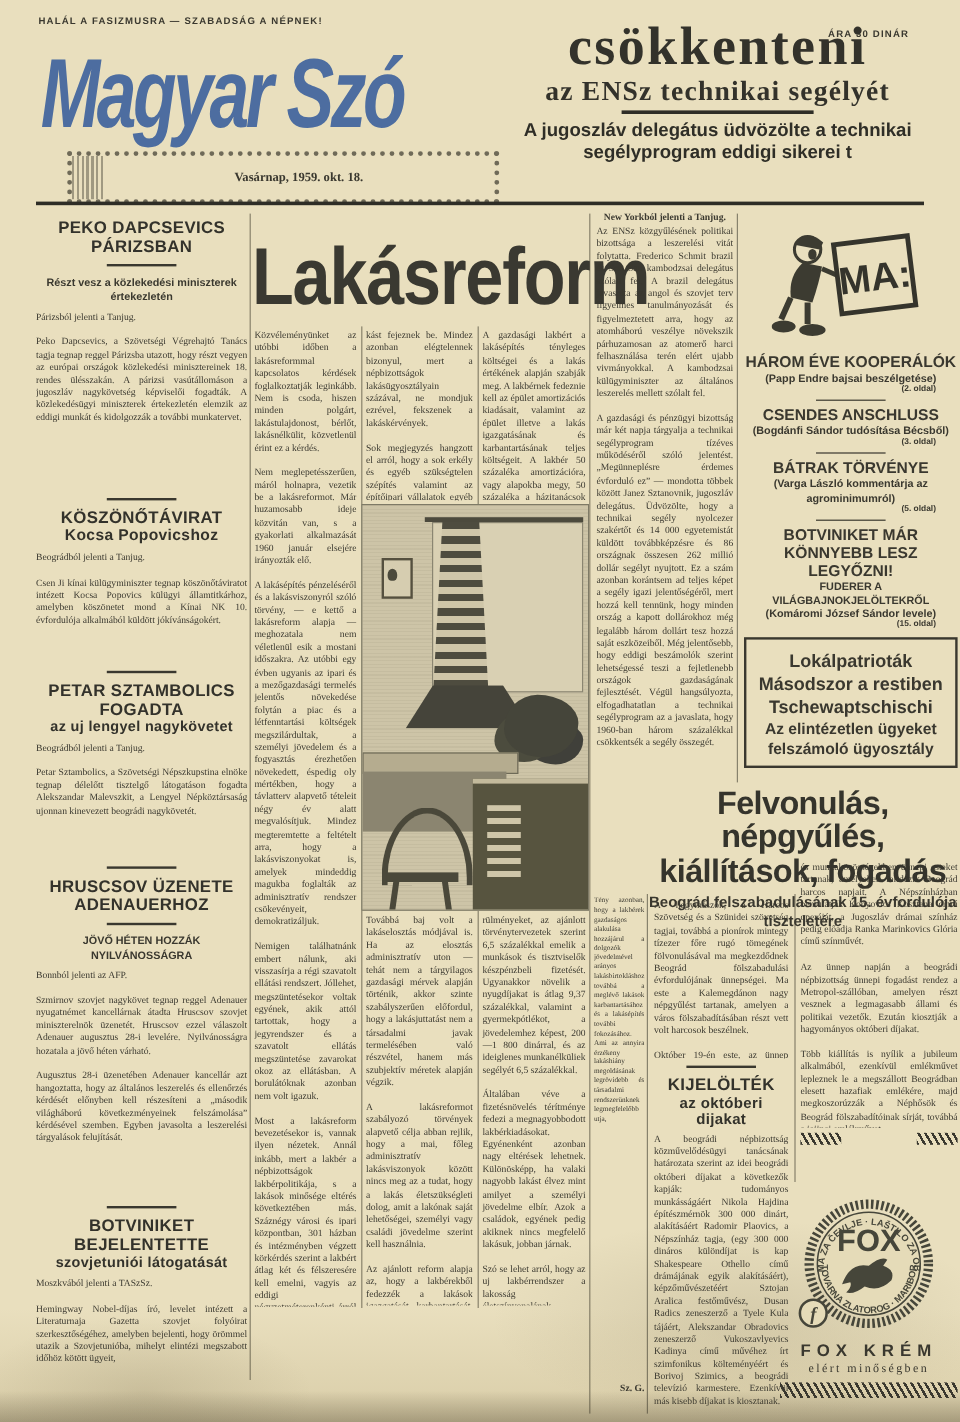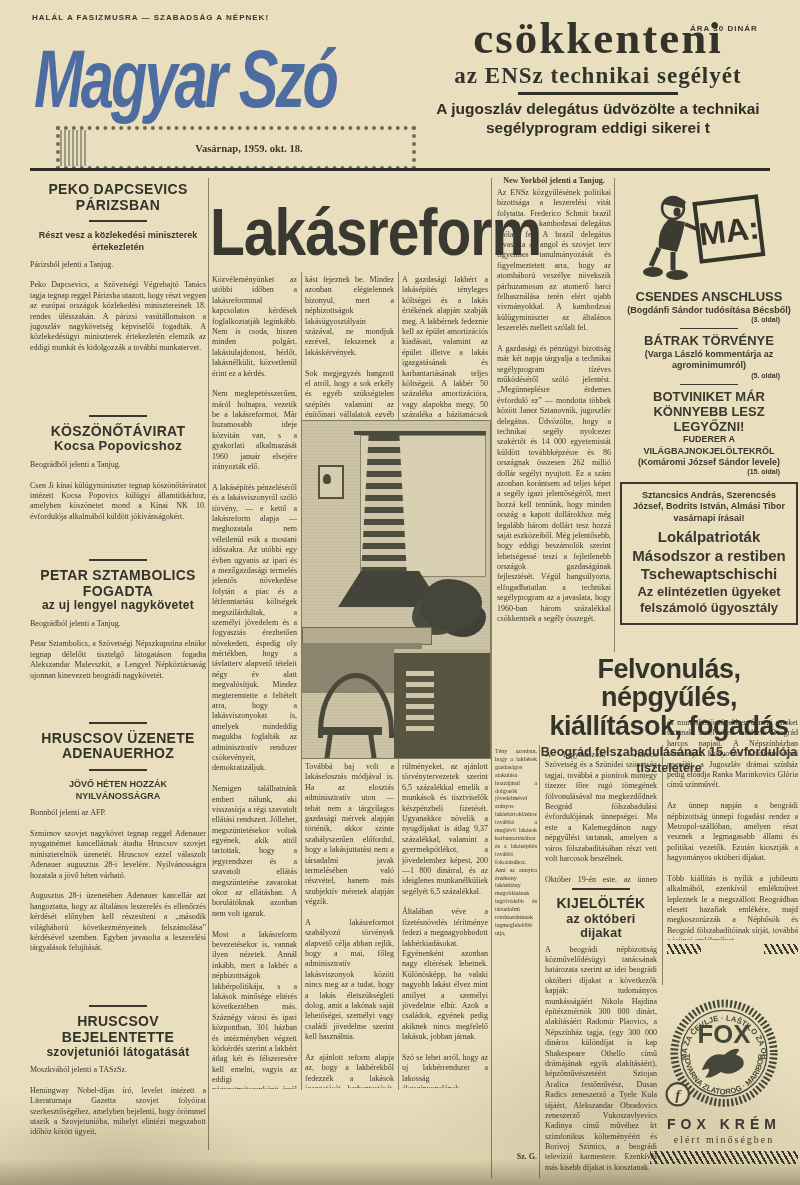--- a/index.html
+++ b/index.html
@@ -125,21 +125,21 @@
       <div class="kicker">JÖVŐ HÉTEN HOZZÁK NYILVÁNOSSÁGRA</div>
       <div class="tiny paras" style="margin-top:6px;height:190px;">Bonnból jelenti az AFP.
 
 Szmirnov szovjet nagykövet tegnap reggel Adenauer nyugatnémet kancellárnak átadta Hruscsov szovjet miniszterelnök üzenetét. Hruscsov ezzel válaszolt Adenauer augusztus 28-i levelére. Nyilvánosságra hozatala a jövő héten várható.
 
 Augusztus 28-i üzenetében Adenauer kancellár azt hangoztatta, hogy az általános leszerelés és ellenőrzés kérdését előnyben kell részesíteni a „második világháború következményeinek felszámolása” kérdésével szemben. Egyben javasolta a leszerelési tárgyalások felujítását.</div>
       <div class="sep"></div>
     </div>
 
     <div>
-      <div class="headA">HRUSCSOV</div>
+      <div class="headA">BOTVINIKET</div>
       <div class="headA">BEJELENTETTE</div>
       <div class="headA" style="font-size:12px;">szovjetuniói látogatását</div>
       <div class="tiny paras" style="margin-top:6px;height:100px;">Moszkvából jelenti a TASzSz.
 
 Hemingway Nobel-díjas író, levelet intézett a Literaturnaja Gazetta szovjet folyóirat szerkesztőségéhez, amelyben bejelenti, hogy örömmel utazik a Szovjetunióba, mihelyt elintézi megszabott időhöz kötött ügyeit,</div>
     </div>
   </div>
 
   <div class="abs lakTitle" style="left:210px;top:192px;width:280px;">Lakásreform</div>
 
@@ -216,40 +216,45 @@
           <ellipse cx="34" cy="93" rx="11" ry="5" fill="#3c3b31" stroke="none"></ellipse>
           <path d="M42 42 L56 48" stroke-width="4"></path>
         </g>
         <g transform="rotate(-7 86 48)">
           <rect x="55" y="18" width="62" height="58" fill="#e9dfbe" stroke="#35342c" stroke-width="4"></rect>
           <text x="86" y="60" text-anchor="middle" font-family="Liberation Sans, sans-serif" font-size="32" font-weight="bold" fill="#35342c">MA:</text>
         </g>
       </svg>
     </div>
 
+    <div class="maItem" style="margin-top:4px;">
+      <div class="maT">HÁROM ÉVE KOOPERÁLÓK</div>
+      <div class="maS">(Papp Endre bajsai beszélgetése)</div>
+      <div class="maP">(2. oldal)</div>
+      <div class="sep" style="border-top-width:1.5px;margin:5px auto;"></div>
+    </div>
     <div class="maItem">
       <div class="maT">CSENDES ANSCHLUSS</div>
       <div class="maS">(Bogdánfi Sándor tudósítása Bécsből)</div>
       <div class="maP">(3. oldal)</div>
       <div class="sep" style="border-top-width:1.5px;margin:5px auto;"></div>
     </div>
     <div class="maItem">
       <div class="maT">BÁTRAK TÖRVÉNYE</div>
       <div class="maS">(Varga László kommentárja az agrominimumról)</div>
       <div class="maP">(5. oldal)</div>
       <div class="sep" style="border-top-width:1.5px;margin:5px auto;"></div>
     </div>
     <div class="maItem">
       <div class="maT">BOTVINIKET MÁR KÖNNYEBB LESZ LEGYŐZNI!</div>
       <div class="maS">FUDERER A VILÁGBAJNOKJELÖLTEKRŐL (Komáromi József Sándor levele)</div>
       <div class="maP">(15. oldal)</div>
     </div>
 
     <div style="border:2px solid #3a382f;margin-top:7px;padding:6px 4px;">
-      <div class="maS maItem">Sztancsics András, Szerencsés József, Bodrits István, Almási Tibor vasárnapi írásai!</div>
       <div class="maItem" style="font-size:15px;line-height:1.25;margin-top:4px;">Lokálpatrioták</div>
       <div class="maItem" style="font-size:15px;line-height:1.25;">Másodszor a restiben</div>
       <div class="maItem" style="font-size:15px;line-height:1.25;">Tschewaptschischi</div>
       <div class="maItem" style="font-size:13px;line-height:1.25;">Az elintézetlen ügyeket felszámoló ügyosztály</div>
     </div>
   </div>
 
   <div class="abs" style="left:540px;top:655px;width:258px;">
     <div class="felvH">Felvonulás, népgyűlés,</div>
     <div class="felvH">kiállítások, fogadás</div>

